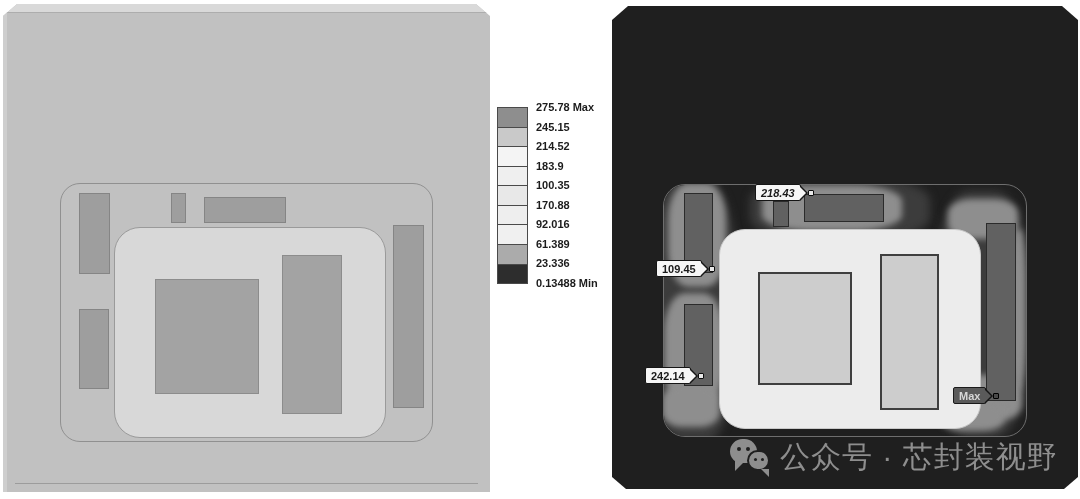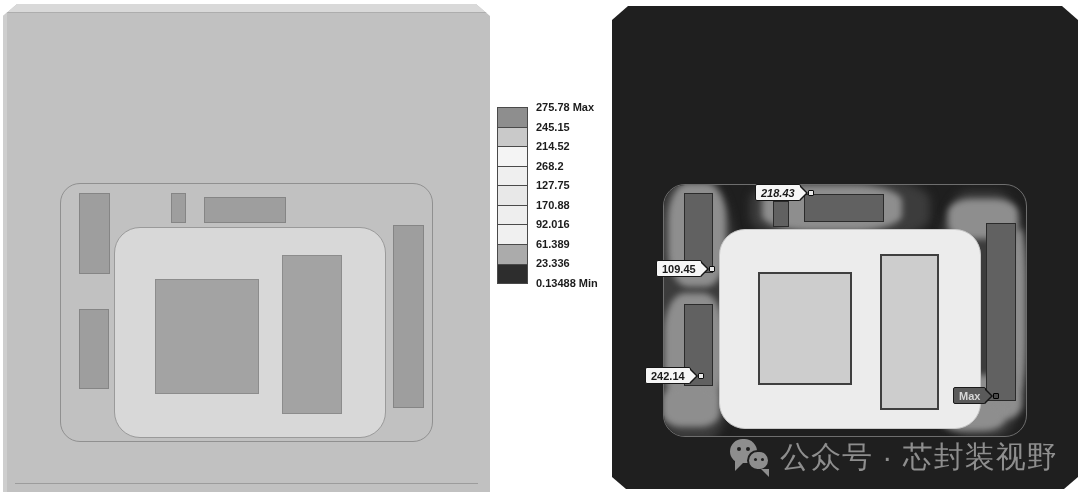--- a/index.html
+++ b/index.html
@@ -127,22 +127,22 @@
       <div class="legend-band" style="background-color: rgb(239, 239, 239);"></div>
       <div class="legend-band" style="background-color: rgb(232, 232, 232);"></div>
       <div class="legend-band" style="background-color: rgb(238, 238, 238);"></div>
       <div class="legend-band" style="background-color: rgb(240, 240, 240);"></div>
       <div class="legend-band" style="background-color: rgb(171, 171, 171);"></div>
       <div class="legend-band" style="background-color: rgb(45, 45, 45);"></div>
     </div>
     <div class="legend-tick" style="top:100px;">275.78 Max</div>
     <div class="legend-tick" style="top:120px;">245.15</div>
     <div class="legend-tick" style="top:139px;">214.52</div>
-    <div class="legend-tick" style="top:159px;">268.2</div>
-    <div class="legend-tick" style="top:178px;">127.75</div>
+    <div class="legend-tick" style="top:159px;">183.9</div>
+    <div class="legend-tick" style="top:178px;">100.35</div>
     <div class="legend-tick" style="top:198px;">170.88</div>
     <div class="legend-tick" style="top:217px;">92.016</div>
     <div class="legend-tick" style="top:237px;">61.389</div>
     <div class="legend-tick" style="top:256px;">23.336</div>
     <div class="legend-tick" style="top:276px;">0.13488 Min</div>
   </div>
 
   <div class="panel-right" style="background-color: rgb(31, 31, 31);">
 
     <div class="substrate-r">

